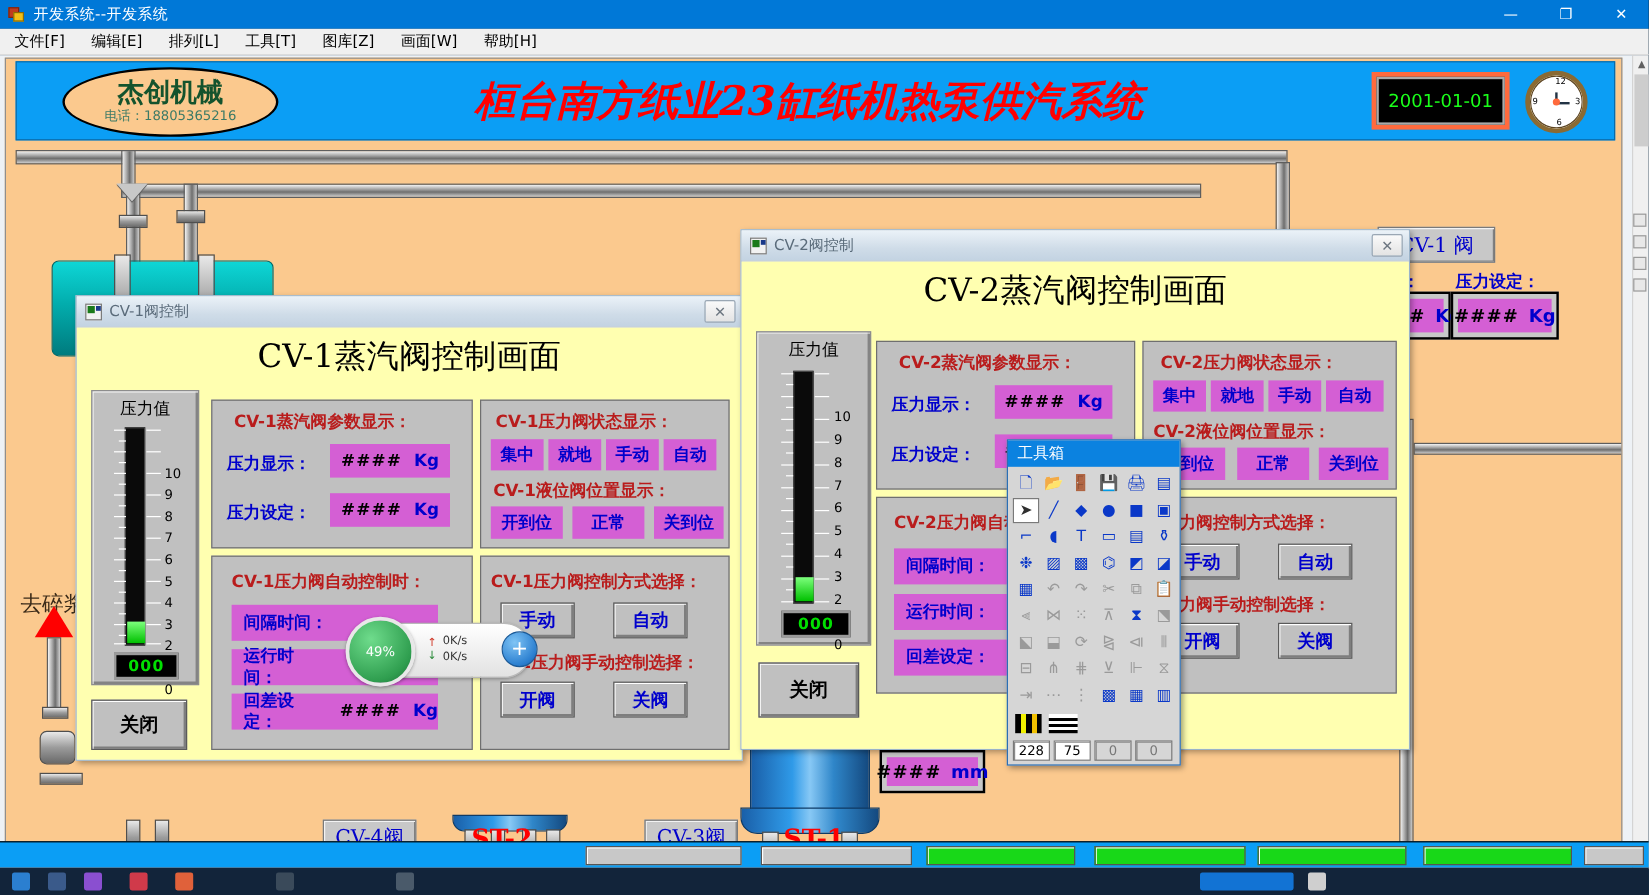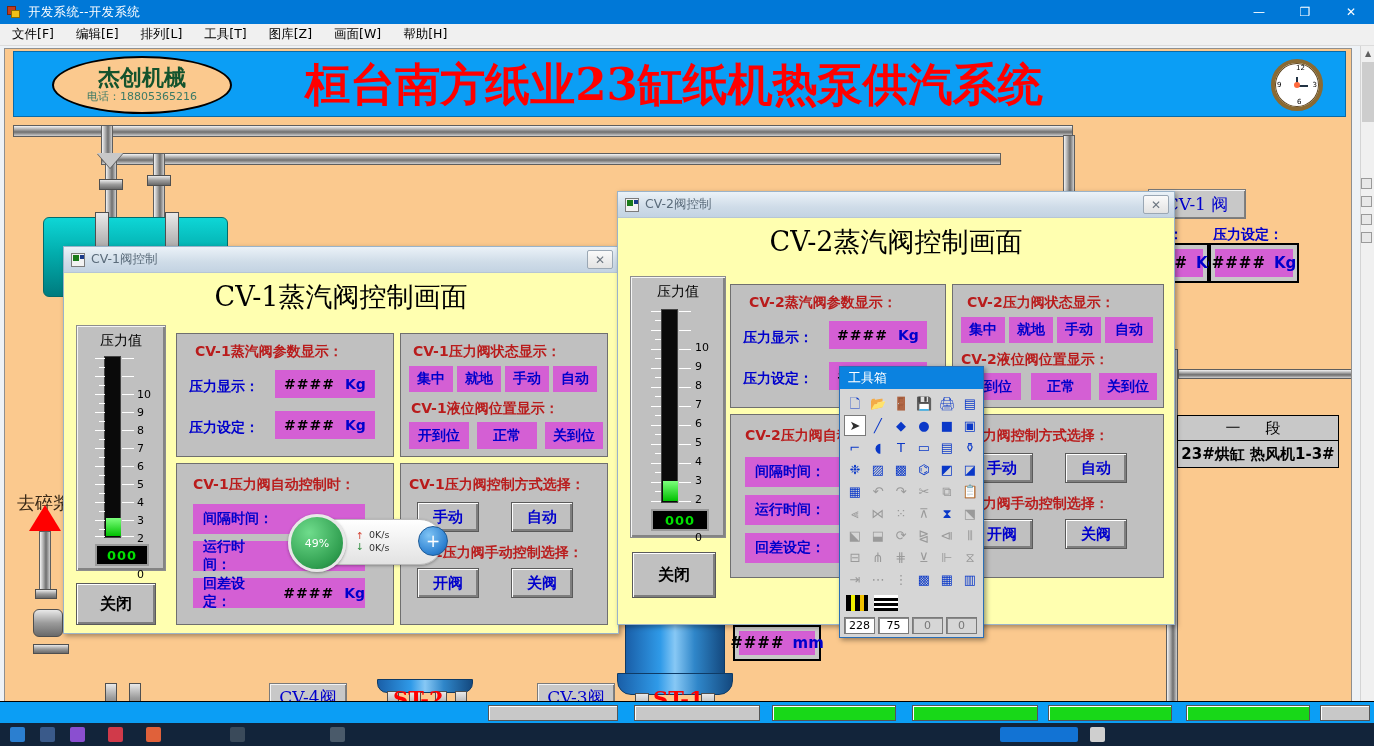--- a/index.html
+++ b/index.html
@@ -67,22 +67,23 @@
   .logo-ellipse {
     position: absolute; left: 38px; top: 4px; width: 180px; height: 58px;
     background: #fbc98e; border: 2px solid #000; border-radius: 50%;
     display: flex; flex-direction: column; align-items: center; justify-content: center;
   }
   .logo-main { color: #14532d; font-size: 22px; font-weight: bold; line-height: 1.05; }
   .logo-sub { color: #3c7a66; font-size: 11px; line-height: 1.2; margin-top: 1px; }
   .hdr-title {
     position: absolute; left: 250px; top: 6px; width: 820px; height: 54px;
     display: flex; align-items: center; justify-content: center;
-    color: #ff0000; font-size: 45px; font-weight: bold; white-space: nowrap;
+    color: #ff0000; font-size: 34px; font-weight: bold; white-space: nowrap;
     font-family: "DejaVu Serif", "Liberation Serif", serif;
+    font-style: italic;
   }
   .date-box {
     position: absolute; left: 1129px; top: 8px; width: 115px; height: 48px;
     background: #ff6a3d; padding: 4px;
   }
   .date-inner {
     width: 100%; height: 100%; background: #000; border: 2px solid #aaa;
     display: flex; align-items: center; justify-content: center;
     color: #1aff1a; font-size: 15px;
   }
@@ -354,20 +355,23 @@
 
   <div class="canvas-area">
     <div class="mimic">
 
       <div class="hdr-band">
         <div class="logo-ellipse">
           <div class="logo-main">杰创机械</div>
           <div class="logo-sub">电话：18805365216</div>
         </div>
         <div class="hdr-title">桓台南方纸业23缸纸机热泵供汽系统</div>
+        <div class="date-box">
+          <div class="date-inner">2001-01-01</div>
+        </div>
         <div class="clock">
           <span class="n n12">12</span>
             <span class="n n3">3</span>
             <span class="n n6">6</span>
             <span class="n n9">9</span>
           <span class="hand-h"></span>
             <span class="hand-m"></span>
             <span class="pin"></span>
         </div>
       </div>
@@ -411,24 +415,20 @@
       </div>
       <div class="value-box" style="left:1204px; top:194px; width:90px; height:40px;">
         <div class="inner">
           <span class="hash">####</span>
           <span class="unit">Kg</span>
         </div>
       </div>
 
       <div class="pipe-v" style="left:1161px; top:300px; width:12px; height:372px;"></div>
       <div class="pipe-h" style="left:1173px; top:320px; width:180px; height:10px;"></div>
-      <div class="seg-table" style="left:1172px; top:366px; width:162px; height:53px;">
-        <div class="r1">一  段</div>
-        <div class="r2">23#烘缸 热风机1-3#</div>
-      </div>
 
       <div class="tank-blue" style="left:620px; top:560px; width:100px; height:80px;"></div>
       <div class="tank-blue" style="left:612px; top:624px; width:116px; height:22px; border-radius:0 0 14px 14px;"></div>
       <div class="flange" style="left:630px; top:644px; width:14px; height:36px;"></div>
       <div class="flange" style="left:696px; top:644px; width:14px; height:36px;"></div>
       <div class="mimic-label" style="left:532px; top:634px; width:78px; height:28px;">CV-3阀</div>
       <div class="mimic-text-red" style="left:648px; top:637px;">ST-1</div>
       <div class="tri-red tri-small-down" style="left:664px; top:666px;"></div>
 
       <div class="tank-blue" style="left:372px; top:630px; width:96px; height:14px; border-radius:0 0 10px 10px;"></div>

